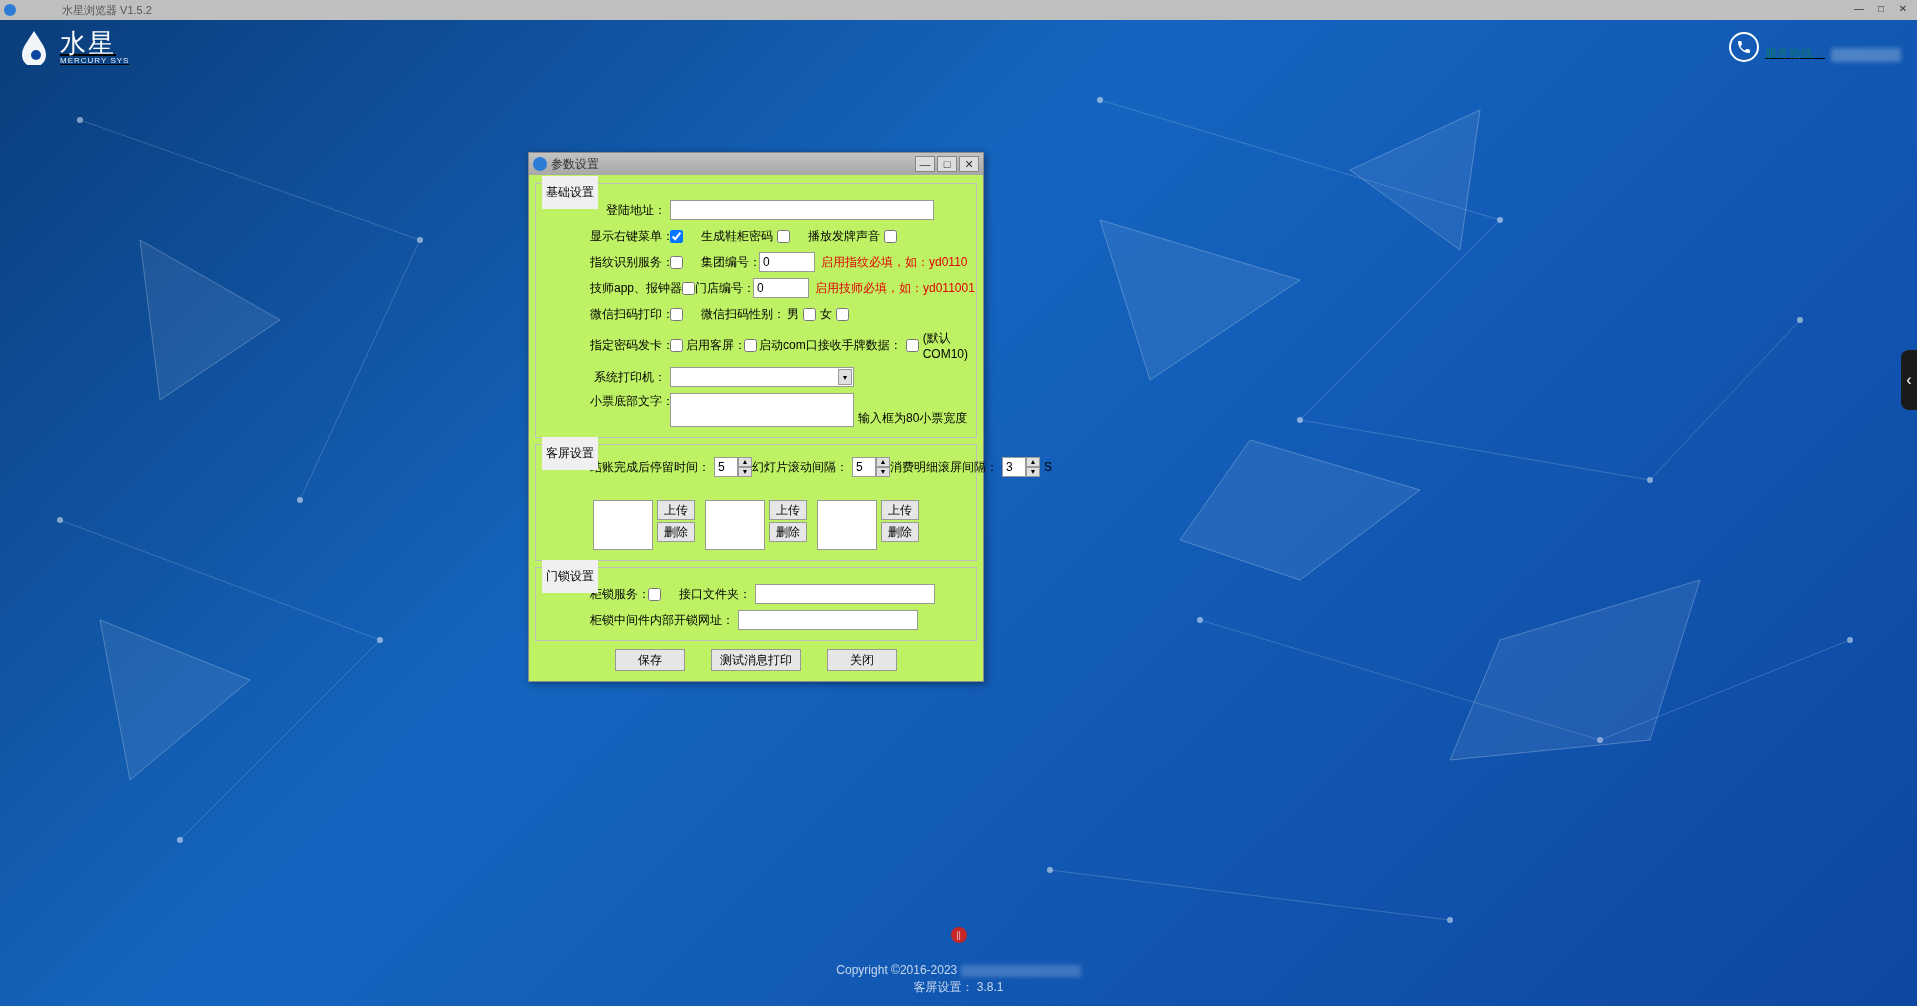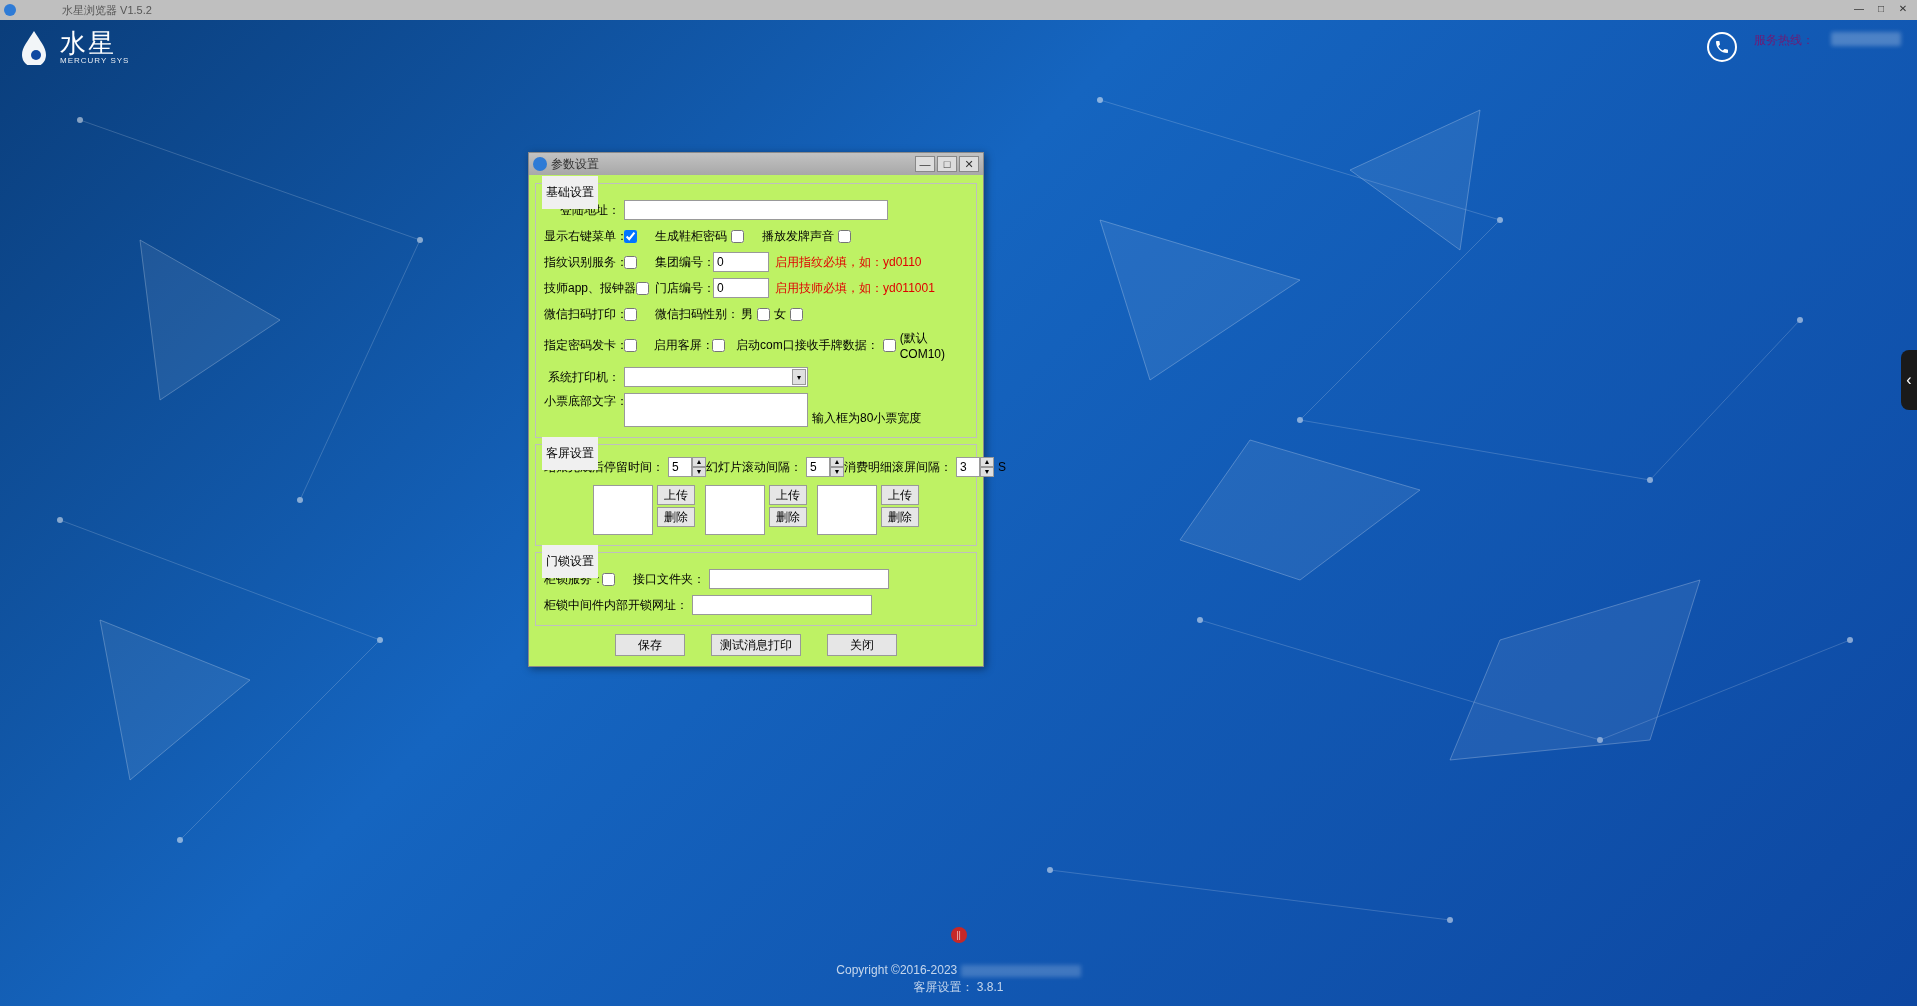--- a/index.html
+++ b/index.html
@@ -47,36 +47,37 @@
   cursor: pointer;
 }
 
 
 .app-header {
   height: 54px;
   display: flex;
   align-items: center;
   padding: 0 16px;
   justify-content: space-between;
+  text-decoration: underline;
 }
 .logo-block { display: flex; align-items: center; gap: 8px; }
 .logo-drop {
   width: 36px; height: 36px;
   position: relative;
 }
 .logo-drop svg { width: 100%; height: 100%; }
 .logo-text { color: #fff; }
 .logo-text .zh { font-size: 26px; font-weight: 400; letter-spacing: 2px; line-height: 1; }
 .logo-text .en { font-size: 8px; letter-spacing: 1px; opacity: 0.9; }
 
 .hotline {
   display: flex;
-  align-items: flex-start;
-  gap: 17px;
-  color: #701a75;
+  align-items: flex-end;
+  gap: 6px;
+  color: #0f766e;
 }
 .hotline .phone-circle {
   width: 30px; height: 30px;
   border: 2px solid #fff;
   border-radius: 50%;
   display: flex; align-items: center; justify-content: center;
 }
 .hotline .phone-circle svg { width: 16px; height: 16px; fill: #fff; }
 .hotline .txt { font-size: 12px; }
 .hotline .blur {
@@ -152,20 +153,21 @@
   padding: 8px 4px;
   font-size: 12px;
 }
 
 .row {
   display: flex;
   align-items: center;
   margin-top: 6px;
   min-height: 20px;
   flex-wrap: nowrap;
+  margin-left: 46px;
 }
 .row.first { margin-top: 10px; }
 
 .lbl {
   text-align: right;
   padding-right: 4px;
   white-space: nowrap;
   flex-shrink: 0;
 }
 .lbl.w80 { width: 80px; }
@@ -313,21 +315,21 @@
   border-radius: 8px 0 0 8px;
   cursor: pointer;
   display: flex;
   align-items: center;
   justify-content: center;
   color: #fff;
   font-size: 16px;
 }
 
 .slot-group { display: flex; align-items: flex-start; }
-.slot-row { display: flex; gap: 10px; margin-top: 8px; justify-content: center; }
+.slot-row { display: flex; gap: 10px; margin-top: 23px; justify-content: center; }
 </style>
 </head>
 <body>
 
 <div class="outer-titlebar">
   <span class="globe-icon"></span>
   <span>水星浏览器 V1.5.2</span>
   <div class="win-controls">
     <span>—</span>
     <span>□</span>

